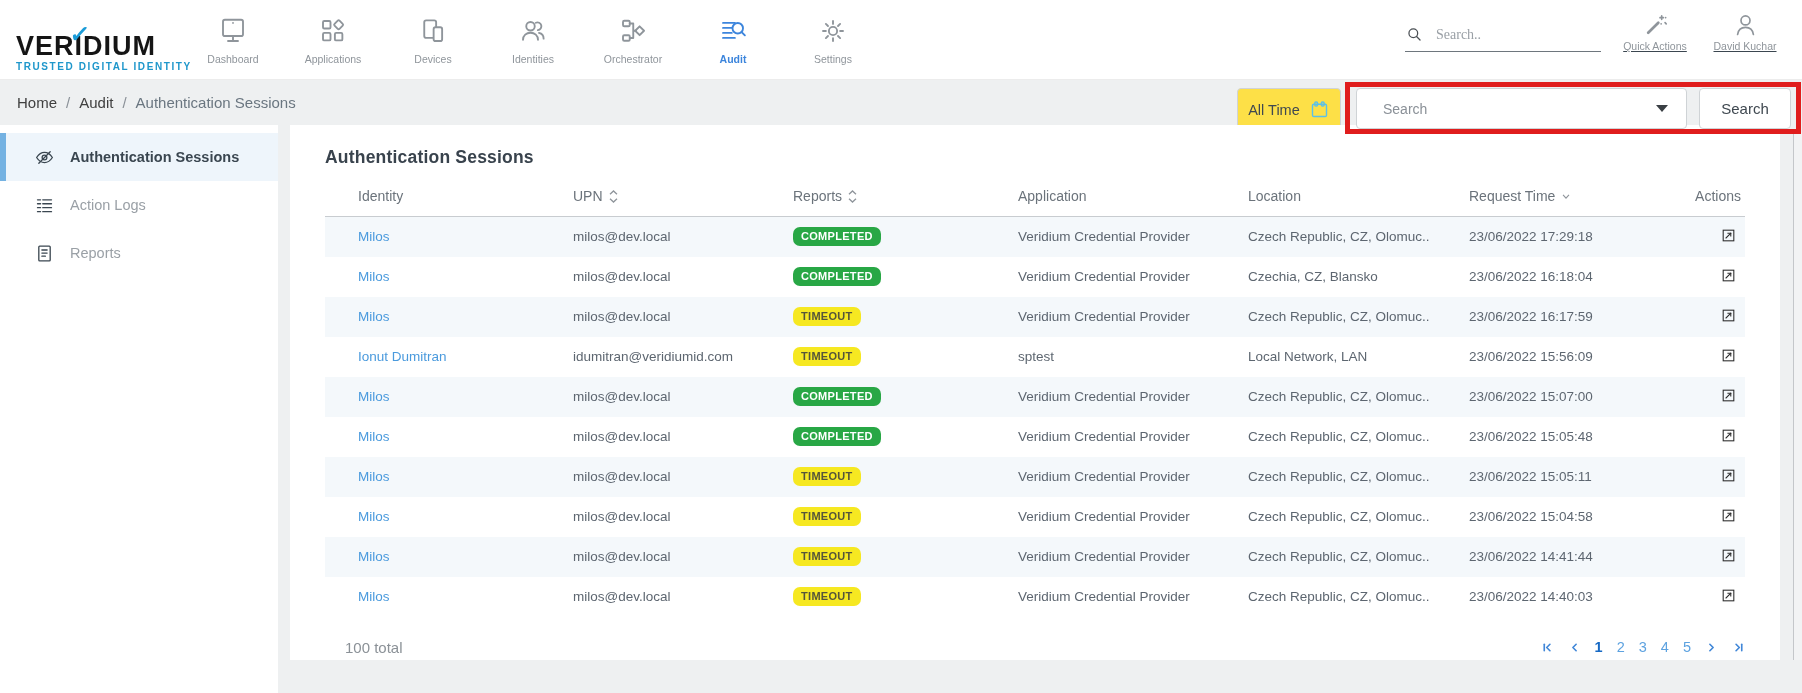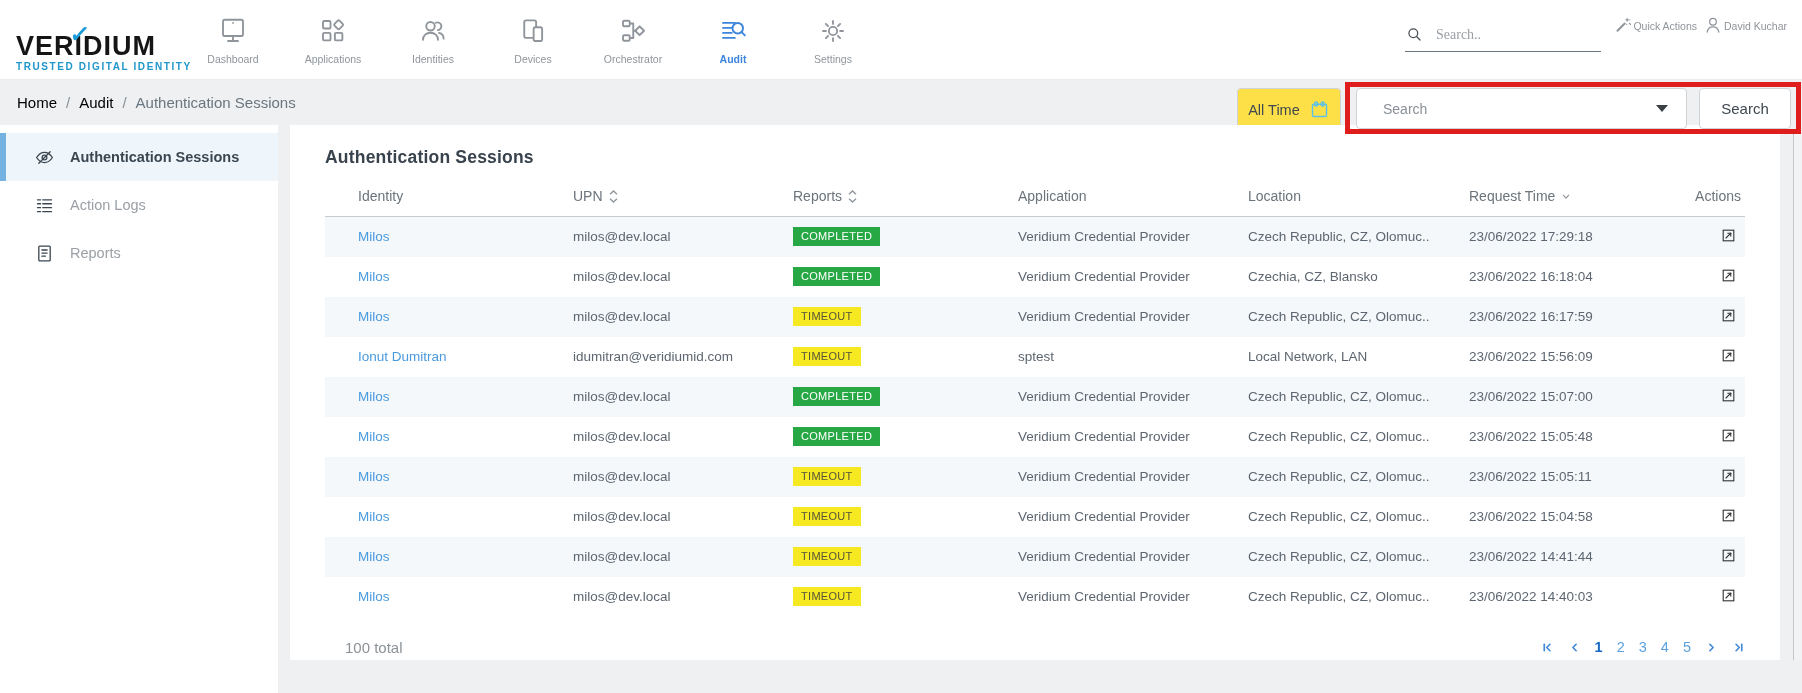--- a/index.html
+++ b/index.html
@@ -46,34 +46,34 @@
     display: flex; align-items: center; gap: 12px;
     border-bottom: 1px solid #6e767d; padding-bottom: 4px;
   }
   .tb-search svg { width: 19px; height: 19px; fill: none; stroke: #4a4f54; stroke-width: 1.6; stroke-linecap: round; }
   .tb-search input {
     border: none; outline: none; width: 150px; font-size: 14px;
     font-family: Liberation Serif, serif; color: #555; background: transparent;
   }
   .tb-search input::placeholder { color: #9aa0a6; }
   .tb-action {
-    position: absolute; top: 12px; width: 84px; display: flex; flex-direction: row;
-    align-items: center; gap: 1px; cursor: pointer;
+    position: absolute; top: 12px; width: 84px; display: flex; flex-direction: column;
+    align-items: center; gap: 1px; cursor: pointer; text-decoration: underline;
   }
   .tb-action svg { width: 27px; height: 27px; fill: none; stroke: #8f959b; stroke-width: 1.5; stroke-linecap: round; stroke-linejoin: round; }
   .tb-action .tb-action-label { font-size: 10.5px; color: #8f959b; white-space: nowrap; }
   .quick-actions { left: 1613px; }
   .user-menu { left: 1703px; }
 
   
   .breadcrumb {
     position: absolute; left: 17px; top: 80px; height: 45px;
     display: flex; align-items: center; gap: 9px; font-size: 15px;
   }
-  .crumb-link { color: #000000; cursor: pointer; }
+  .crumb-link { color: #404040; cursor: pointer; }
   .crumb-sep { color: #8a9097; }
   .crumb-current { color: #6a7680; }
 
   .alltime-btn {
     position: absolute; left: 1237px; top: 88px; width: 104px; height: 43px;
     background: #fde047; border: 1px solid #d0d3d6; border-radius: 4px;
     display: flex; align-items: center; justify-content: center; gap: 9px;
     font-size: 14.5px; color: #3f4850; cursor: pointer;
   }
   .alltime-btn svg { width: 21px; height: 21px; fill: none; stroke: #5bc0e8; stroke-width: 1.6; stroke-linecap: round; }
@@ -128,22 +128,22 @@
   .sessions thead .th-inner { display: inline-flex; align-items: center; gap: 6px; cursor: pointer; }
   .sort-glyph svg { width: 9px; height: 13px; fill: none; stroke: #8f959b; stroke-width: 1.3; }
   .sessions tbody td {
     padding: 0 0 0 33px; height: 40px; font-size: 13.5px; color: #5d6670;
     white-space: nowrap; overflow: hidden;
   }
   .sessions tbody tr:nth-child(odd) { background: #f4f8fb; }
   .sessions tbody td.cell-actions { text-align: right; padding-left: 0; padding-right: 8px; }
   .identity-link { color: #4a9add; cursor: pointer; }
   .status-badge {
-    display: inline-block; padding: 3px 8px 4px 8px; border-radius: 0;
-    font-size: 11px; font-weight: normal; letter-spacing: 0.3px;
+    display: inline-block; padding: 3px 8px 4px 8px; border-radius: 7px;
+    font-size: 11px; font-weight: bold; letter-spacing: 0.3px;
   }
   .action-open { display: inline-block; cursor: pointer; }
   .action-open svg { width: 17px; height: 17px; fill: none; stroke: #2b2b2b; stroke-width: 1.5; stroke-linecap: square; }
 
   .table-footer {
     width: 1420px; display: flex; justify-content: space-between; align-items: center;
     margin-top: 22px;
   }
   .total-label { color: #8b9197; font-size: 15px; padding-left: 20px; }
   .pagination { display: flex; align-items: center; gap: 14px; font-size: 14.5px; }
@@ -183,33 +183,33 @@
         <svg viewBox="0 0 24 24">
           <rect x="4" y="4" width="6" height="6" rx="1"></rect>
           <rect x="4" y="13.5" width="6" height="6" rx="1"></rect>
           <rect x="13.5" y="13.5" width="6" height="6" rx="1"></rect>
           <rect x="13.7" y="4.2" width="5.6" height="5.6" rx="1" transform="rotate(45 16.5 7)"></rect>
         </svg>
         <span class="nav-label">Applications</span>
       </div>
       <div class="nav-item">
         <svg viewBox="0 0 24 24">
+          <rect x="5" y="3.5" width="9.5" height="14" rx="1.5"></rect>
+          <rect x="12.5" y="9" width="6.8" height="11" rx="1.5" fill="#ffffff"></rect>
+        </svg>
+        <span class="nav-label">Devices</span>
+      </div>
+      <div class="nav-item">
+        <svg viewBox="0 0 24 24">
           <circle cx="10" cy="8.2" r="3.4"></circle>
           <path d="M4 19c0-3.4 2.7-5.6 6-5.6s6 2.2 6 5.6"></path>
           <path d="M14.3 5.4a3.1 3.1 0 1 1 1.6 5.9"></path>
           <path d="M16.8 13.5c2.2.5 3.7 2.2 3.7 4.6"></path>
         </svg>
         <span class="nav-label">Identities</span>
-      </div>
-      <div class="nav-item">
-        <svg viewBox="0 0 24 24">
-          <rect x="5" y="3.5" width="9.5" height="14" rx="1.5"></rect>
-          <rect x="12.5" y="9" width="6.8" height="11" rx="1.5" fill="#ffffff"></rect>
-        </svg>
-        <span class="nav-label">Devices</span>
       </div>
       <div class="nav-item">
         <svg viewBox="0 0 24 24">
           <rect x="4" y="3.8" width="5.4" height="4.4" rx="1"></rect>
           <rect x="4" y="15.4" width="5.4" height="4.4" rx="1"></rect>
           <path d="M9.4 6h2.8v11.6H9.4 M12.2 11.8h2.2"></path>
           <rect x="14.8" y="9.3" width="5" height="5" transform="rotate(45 17.3 11.8)"></rect>
         </svg>
         <span class="nav-label">Orchestrator</span>
       </div>

